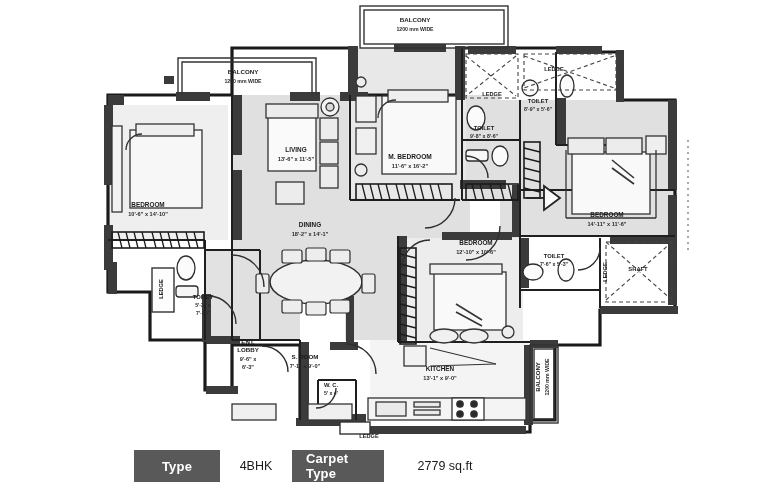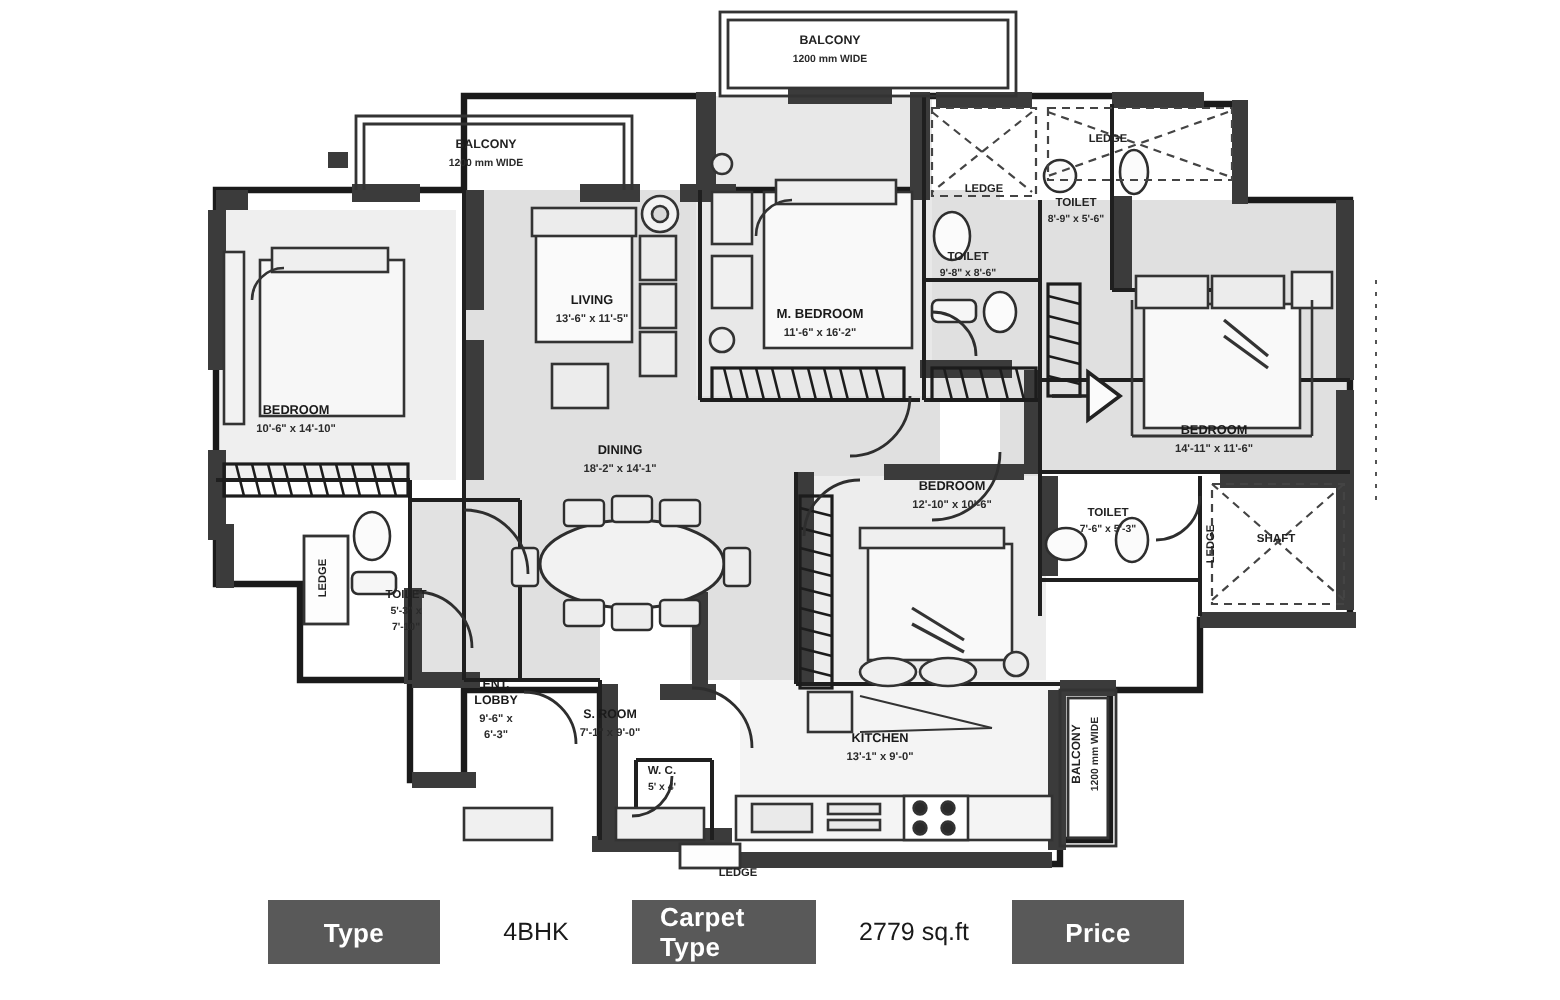--- a/index.html
+++ b/index.html
@@ -66,23 +66,23 @@
     color: #1a1a1a;
     font-size: 12.5px;
     display: flex;
     align-items: center;
     justify-content: center;
     padding: 0 14px;
     box-sizing: border-box;
     border: 1px solid #ffffff;
   }
   .k-type  { width: 86px; }
-  .v-type  { width: 96px; }
+  .v-type  { width: 72px; }
   .k-area  { width: 92px; }
-  .v-area  { width: 98px; }
+  .v-area  { width: 122px; }
   .k-price { width: 86px; }
   .v-price { width: 96px; }
 
   
   .rm-label {
     font-family: "Liberation Sans", sans-serif;
     font-weight: bold;
     fill: #1a1a1a;
   }
   .rm-dim {
@@ -476,16 +476,15 @@
       <text class="tiny-label" font-size="5.8" x="638" y="271" text-anchor="middle">SHAFT</text>
 
     </svg>
   </div>
 
   <div id="spec-bar">
     <div class="spec-key k-type">Type</div>
     <div class="spec-val v-type">4BHK</div>
     <div class="spec-key k-area">Carpet Type</div>
     <div class="spec-val v-area">2779 sq.ft</div>
-    <div class="spec-key k-price">Price</div>
   </div>
 
 </div>
 
 </body></html>

